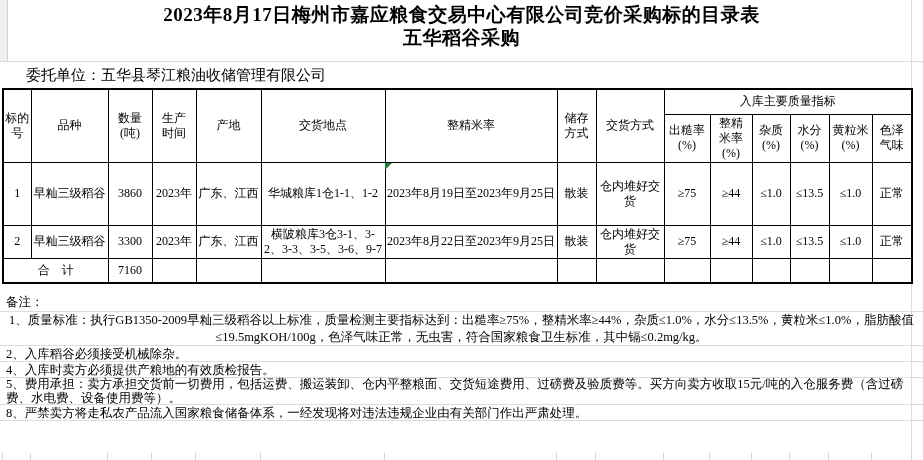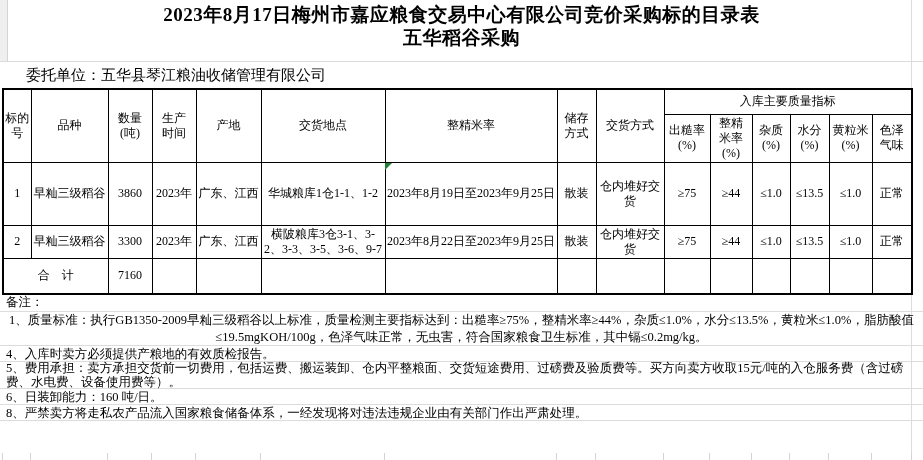--- a/index.html
+++ b/index.html
@@ -24,21 +24,21 @@
     table-layout:fixed; width:910px; border:2px solid #000; }
   table.main td, table.main th {
     border:1px solid #000; text-align:center; vertical-align:middle;
     font-size:12px; font-weight:normal; padding:0 1px; overflow:hidden;
     white-space:pre-line; line-height:15px;
   }
   tr.hdr1 { height:25px; }
   tr.hdr2 { height:48px; }
   tr.row1 { height:63px; }
   tr.row2 { height:33px; }
-  tr.totalr { height:36px; }
+  tr.totalr { height:25px; }
   td.date { font-size:13px; }
   td.leftpad { padding:0 2px; }
 
   .green-tri { position:absolute; left:385px; top:163px; width:0; height:0;
     border-top:7px solid #1e7e34; border-right:7px solid transparent; }
 
   .notes { position:absolute; left:0; top:293px; width:923px; font-size:12.5px; }
   .note-row { width:923px; padding:0 6px 0 6px; border-bottom:1px solid #dcdcdc;
     word-break:break-all; display:flex; align-items:center; }
   .nr-head  { height:19px; }
@@ -172,27 +172,27 @@
   <div class="green-tri"></div>
 
   <div class="notes">
     <div class="note-row nr-head">
         <span>备注：</span>
       </div>
     <div class="note-row nr-tall2">
         <span>1、质量标准：执行GB1350-2009早籼三级稻谷以上标准，质量检测主要指标达到：出糙率≥75%，整精米率≥44%，杂质≤1.0%，水分≤13.5%，黄粒米≤1.0%，脂肪酸值≤19.5mgKOH/100g，色泽气味正常，无虫害，符合国家粮食卫生标准，其中镉≤0.2mg/kg。</span>
       </div>
     <div class="note-row nr-std">
+        <span>2、入库稻谷必须接受机械除杂。</span>
+      </div>
+    <div class="note-row nr-std">
         <span>4、入库时卖方必须提供产粮地的有效质检报告。</span>
       </div>
     <div class="note-row nr-wrap5">
         <span>5、费用承担：卖方承担交货前一切费用，包括运费、搬运装卸、仓内平整粮面、交货短途费用、过磅费及验质费等。买方向卖方收取15元/吨的入仓服务费（含过磅费、水电费、设备使用费等）。</span>
-      </div>
-    <div class="note-row nr-std">
-        <span>6、日装卸能力：160 吨/日。</span>
       </div>
     <div class="note-row nr-std">
         <span>8、严禁卖方将走私农产品流入国家粮食储备体系，一经发现将对违法违规企业由有关部门作出严肃处理。</span>
       </div>
   </div>
 
   <div class="bottom-ticks">
     <div class="tick" style="left:2px"></div>
     <div class="tick" style="left:30px"></div>
     <div class="tick" style="left:107px"></div>

